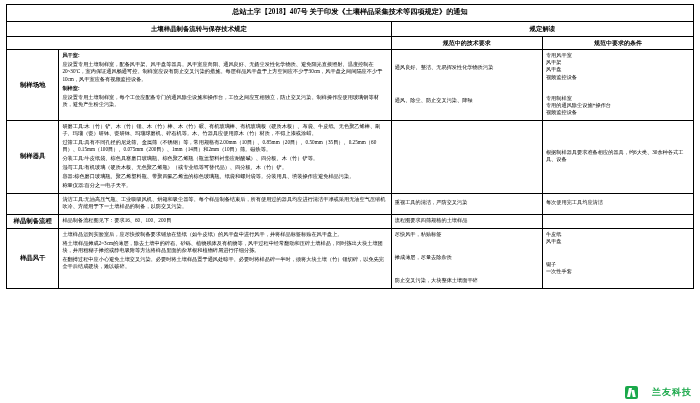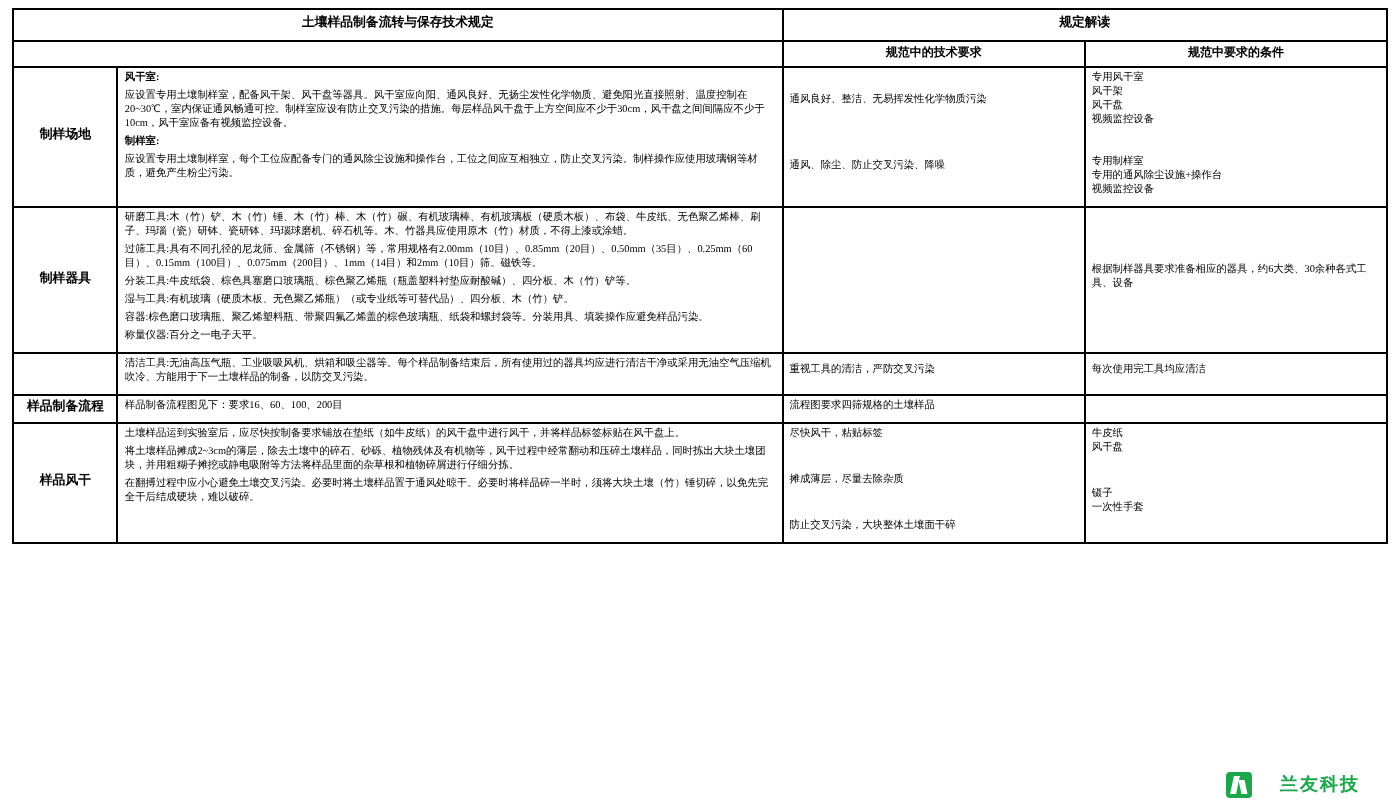--- a/index.html
+++ b/index.html
@@ -13,21 +13,21 @@
   table{border-collapse:collapse;width:688px;table-layout:fixed;}
   td,th{border:1px solid #000;vertical-align:top;padding:2px 3px;font-size:5.2px;line-height:1.35;}
   .title-row td{text-align:center;font-weight:bold;font-size:7.2px;padding:3px 2px;vertical-align:middle;}
   .hdr td{text-align:center;font-weight:bold;font-size:6.4px;vertical-align:middle;padding:3px 2px;}
   .hdr2 td{text-align:center;font-weight:bold;font-size:6.0px;vertical-align:middle;padding:2px 2px;}
   .rowlabel{text-align:center;vertical-align:middle;font-weight:bold;font-size:6.4px;}
   .vmid{vertical-align:middle;}
   p{margin:0 0 2px 0;}
   .subhead{font-weight:bold;}
   .logo{
-    position:absolute;right:20px;bottom:4px;
+    position:absolute;right:8px;bottom:4px;
     display:flex;align-items:center;gap:14px;justify-content:center;
   }
   .logo-mark{
     width:13px;height:13px;background:#1aa84a;border-radius:2px;
     position:relative;flex:none;
   }
   .logo-mark:before{
     content:"";position:absolute;left:3px;top:2px;width:3px;height:9px;background:#fff;
     transform:skewX(-12deg);
   }
@@ -47,20 +47,23 @@
 <div class="page">
 
   <table>
     <colgroup>
       <col class="w-label">
       <col class="w-body">
       <col class="w-tech">
       <col class="w-cond">
     </colgroup>
     <tbody>
+      <tr class="title-row">
+        <td colspan="4">总站土字【2018】407号 关于印发《土壤样品采集技术等四项规定》的通知</td>
+      </tr>
       <tr class="hdr">
         <td colspan="2">土壤样品制备流转与保存技术规定</td>
         <td colspan="2">规定解读</td>
       </tr>
       <tr class="hdr2">
         <td colspan="2"></td>
         <td>规范中的技术要求</td>
         <td>规范中要求的条件</td>
       </tr>
 

